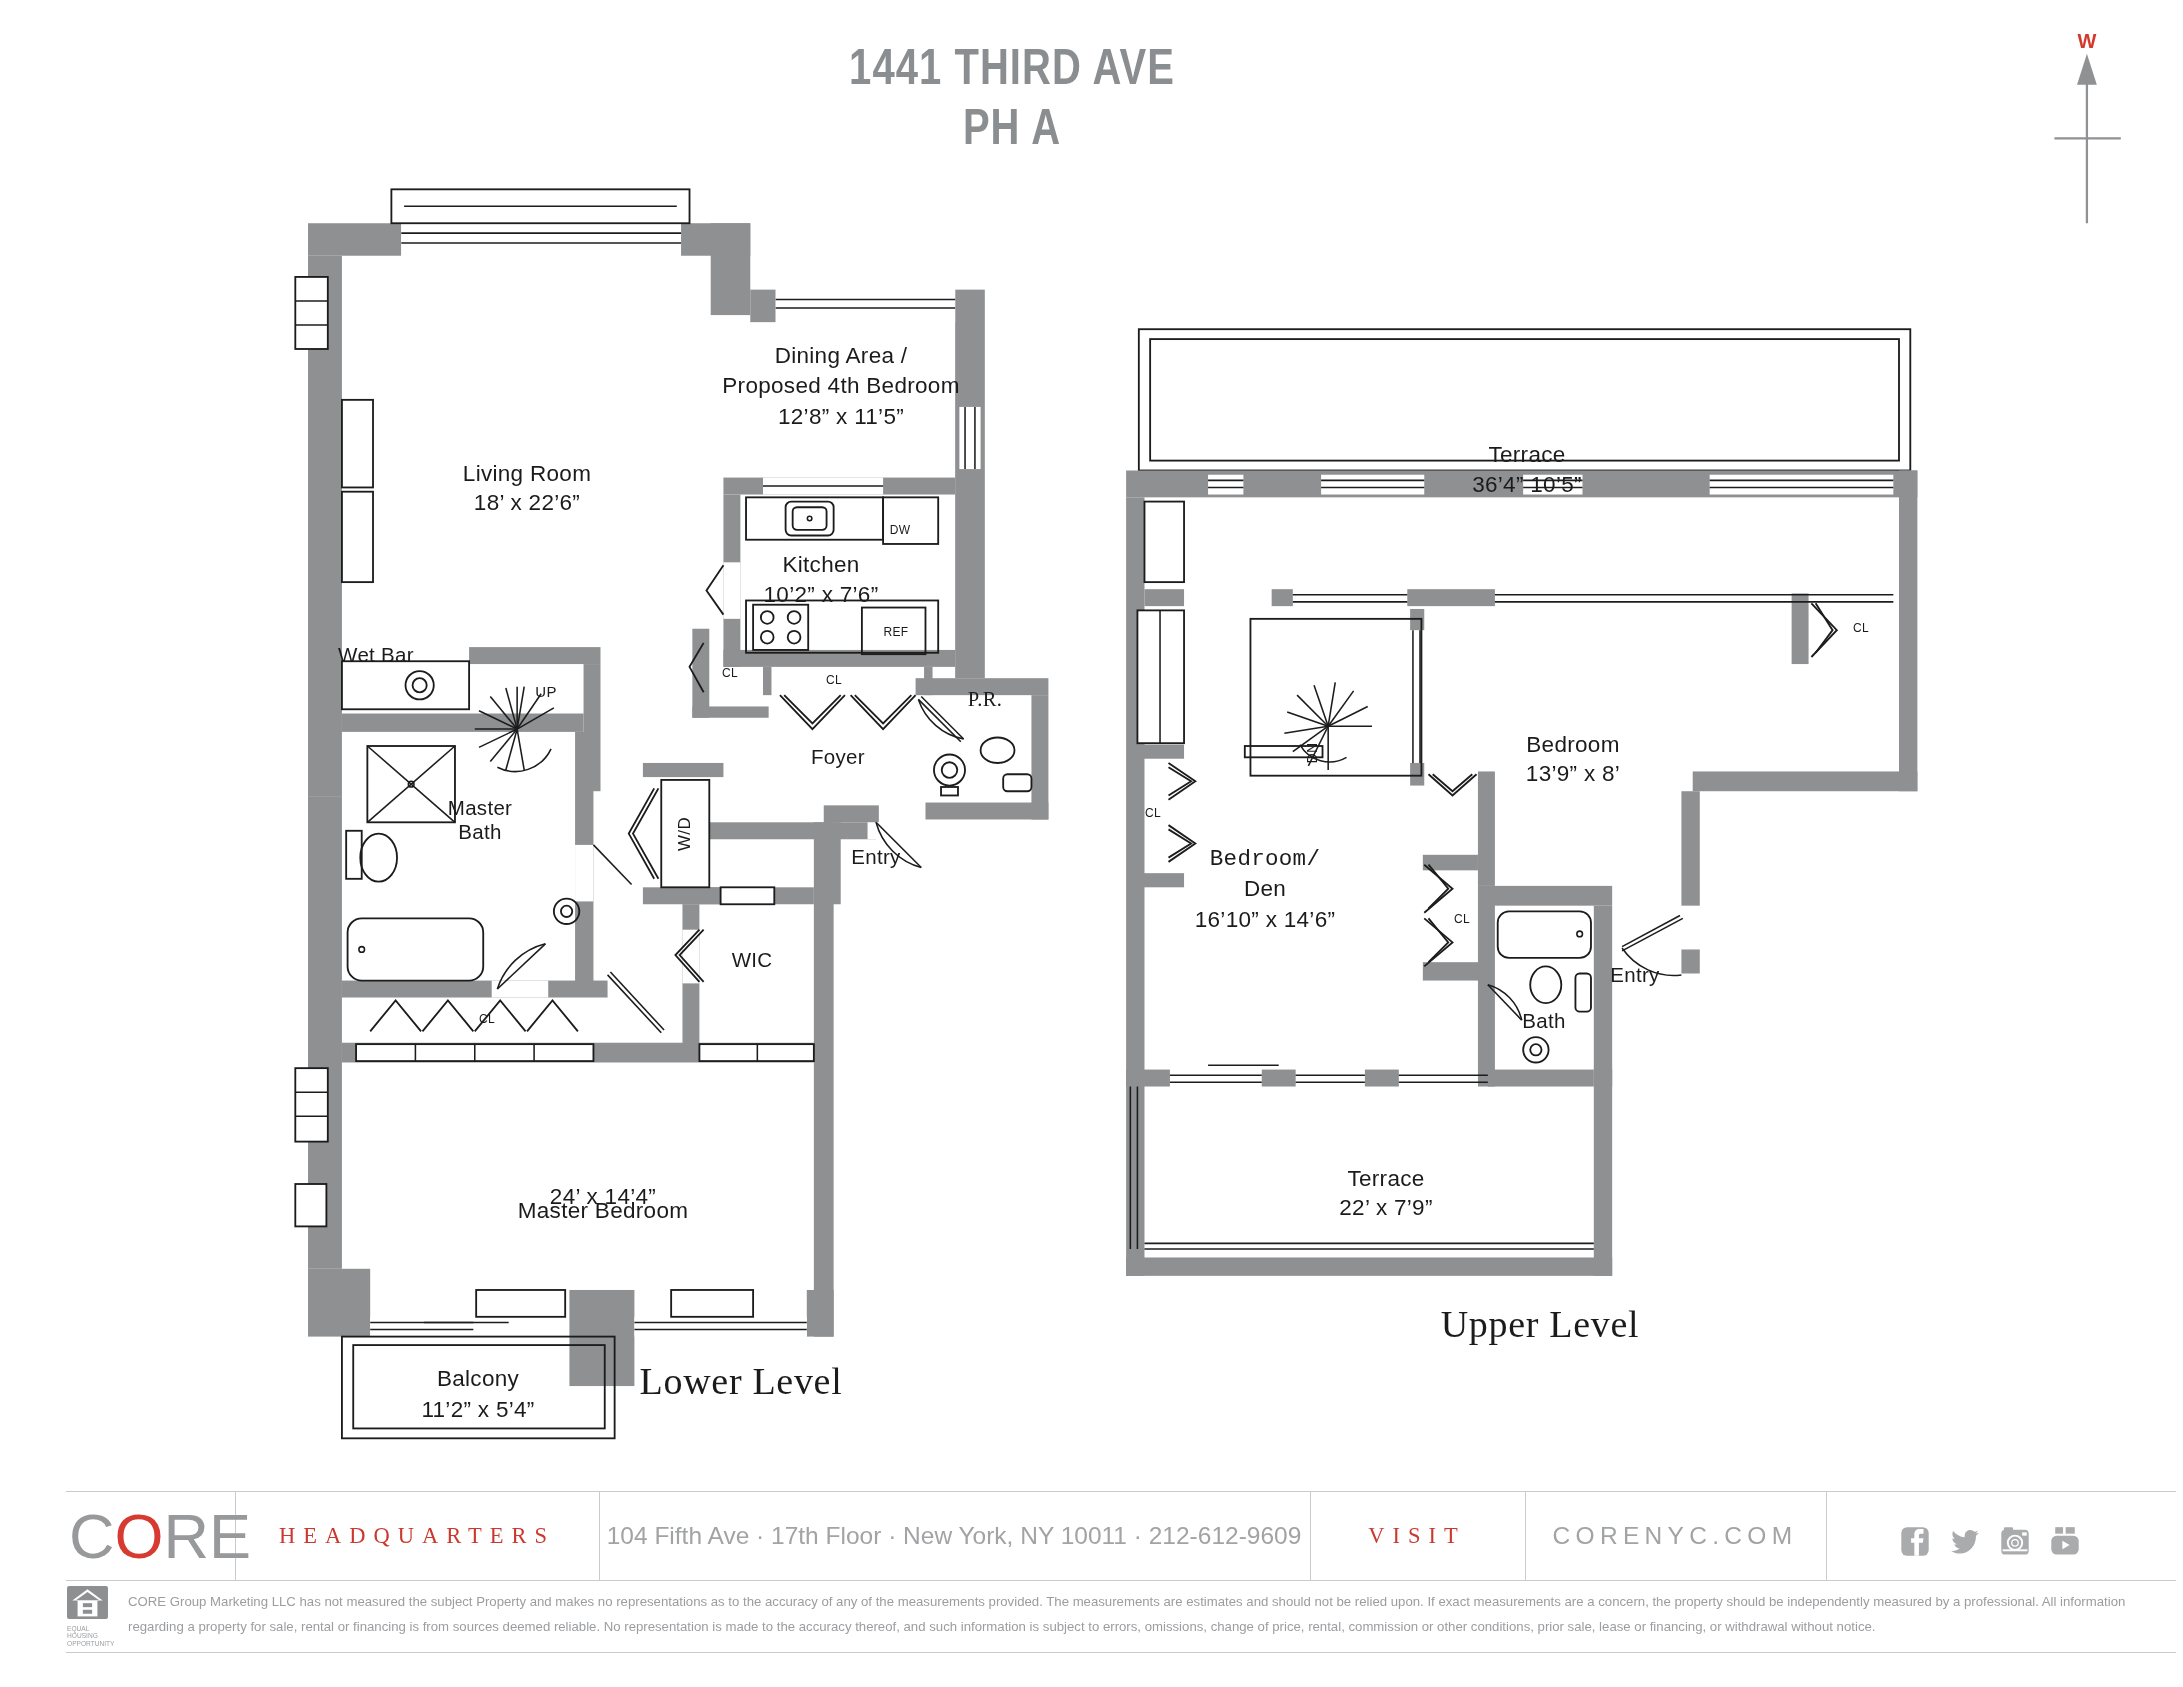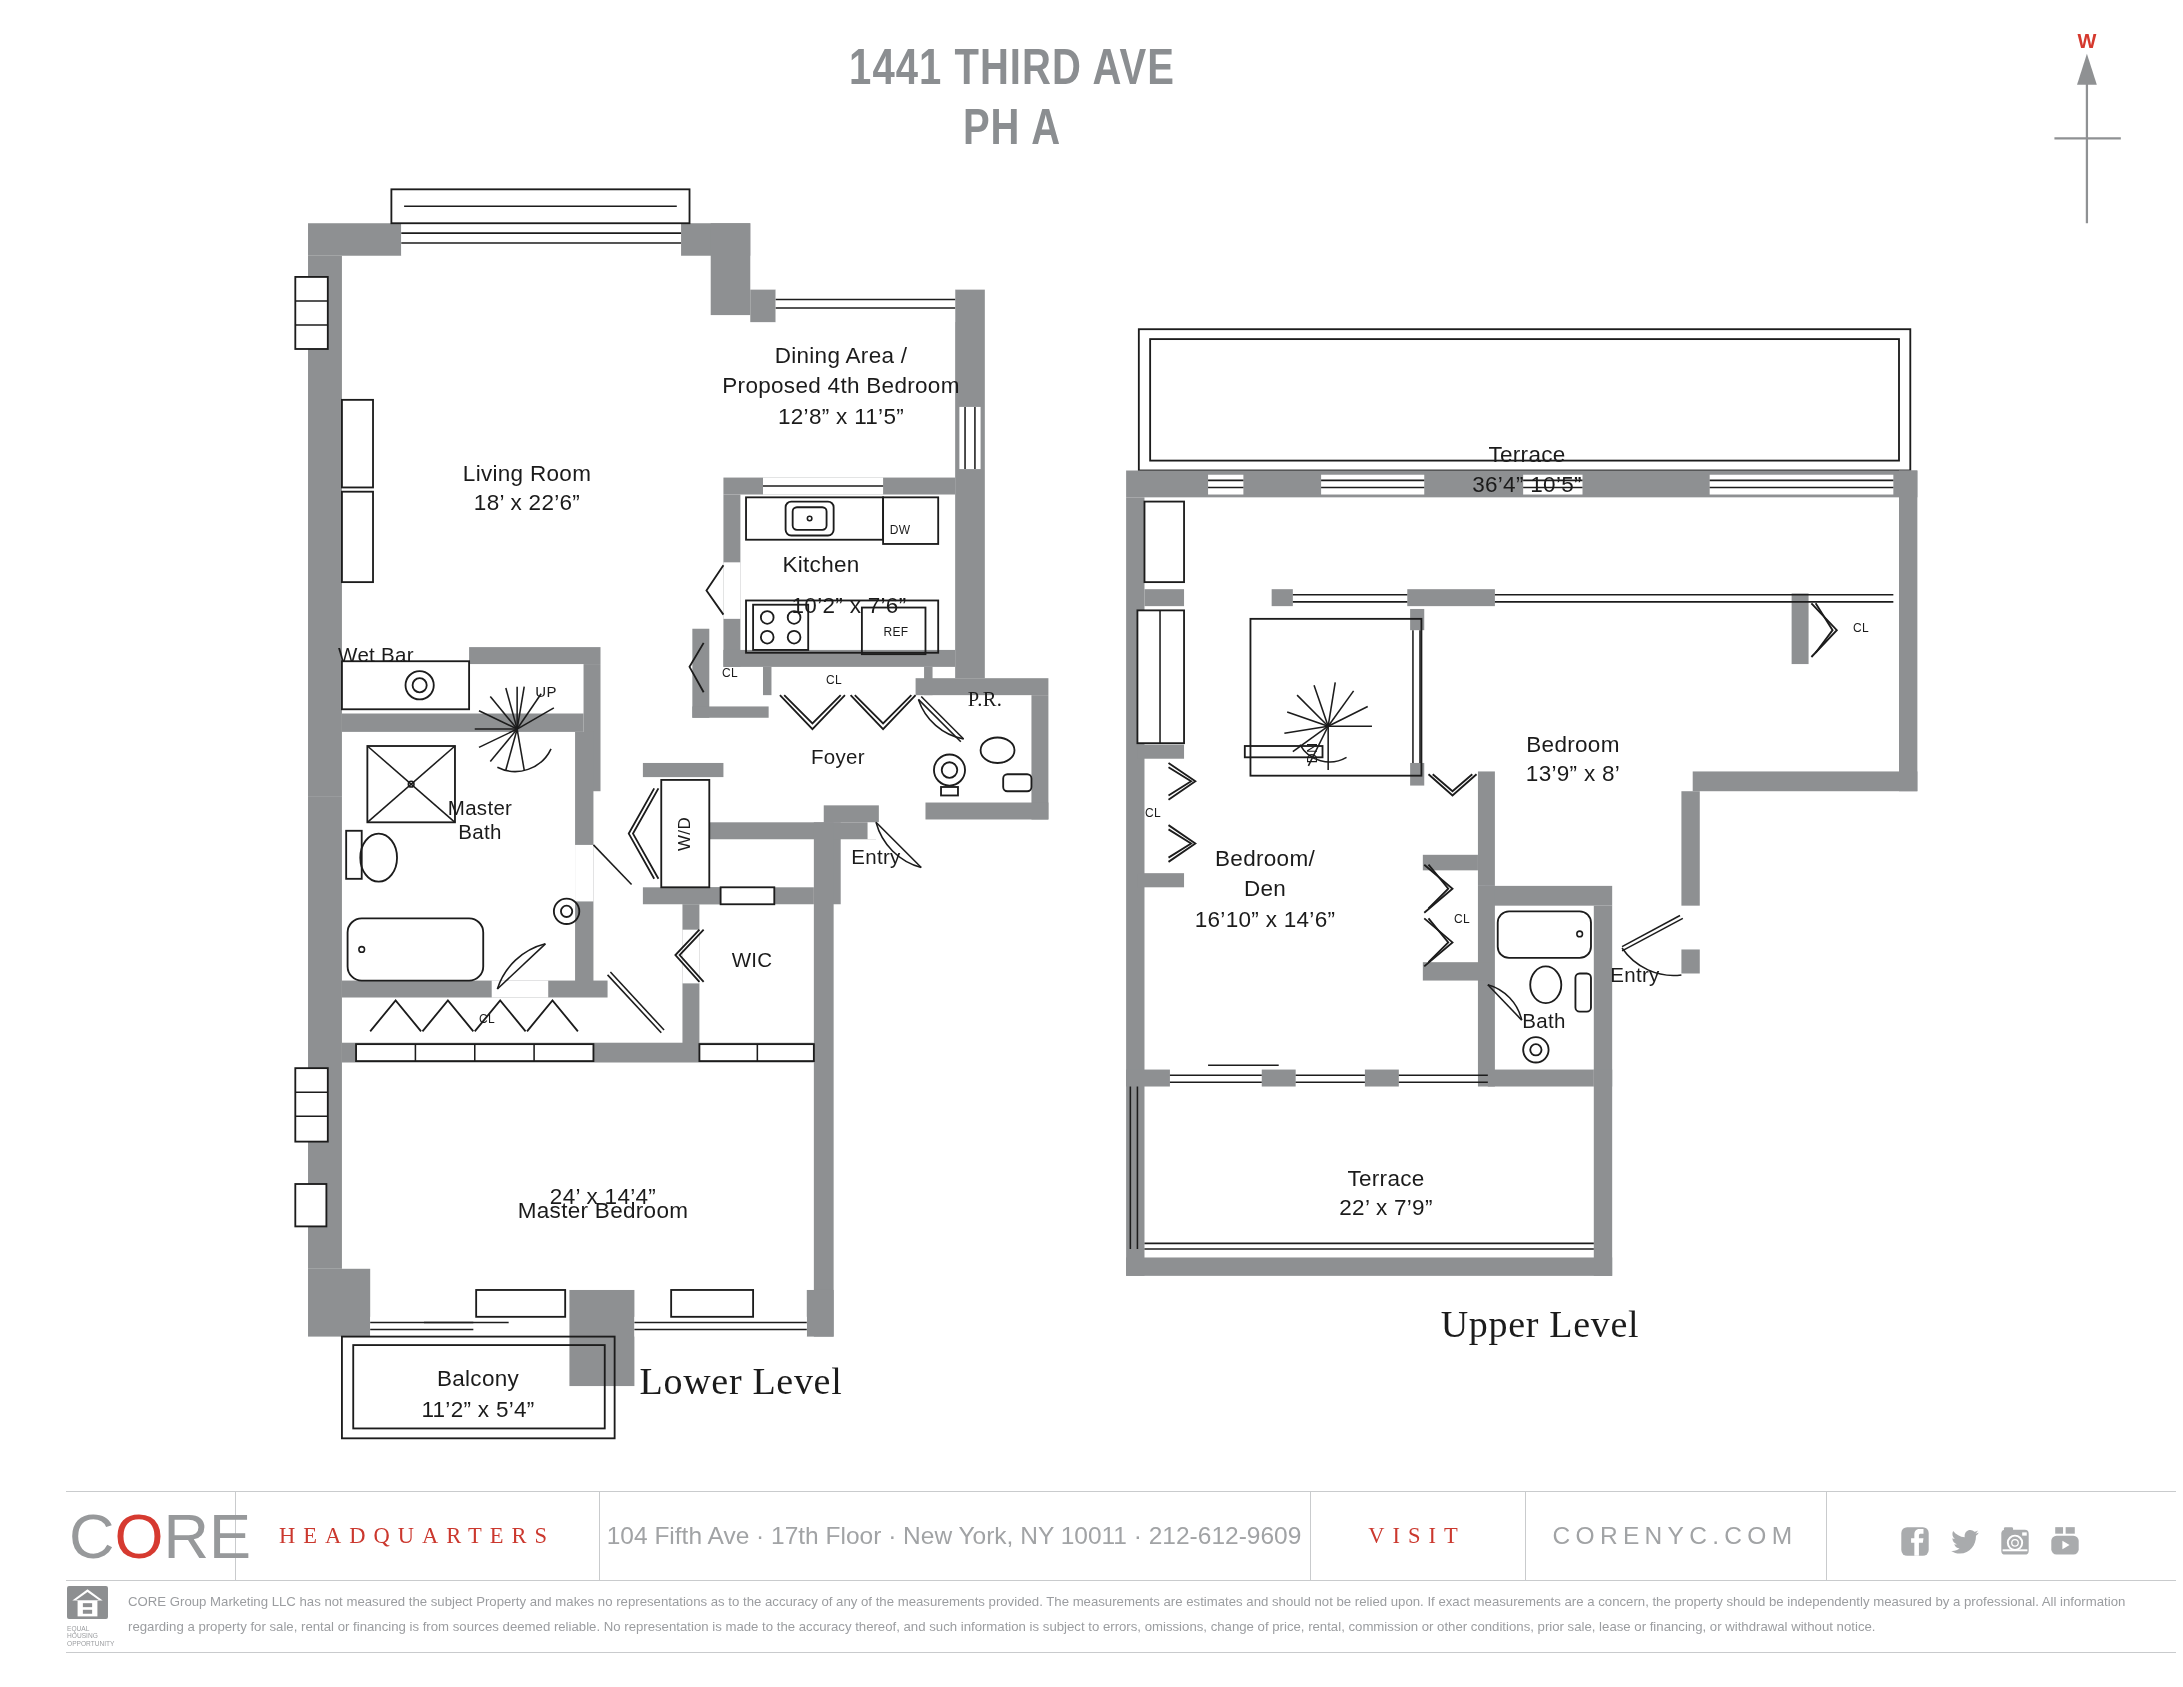--- a/index.html
+++ b/index.html
@@ -405,21 +405,21 @@
     </g>
   </svg>
 
   <div class="lbl med" style="left:376px;top:655px;">Wet Bar</div>
   <div class="lbl" style="left:527px;top:474px;">Living Room</div>
   <div class="lbl" style="left:527px;top:503px;">18’ x 22’6”</div>
   <div class="lbl" style="left:841px;top:356px;">Dining Area /</div>
   <div class="lbl" style="left:841px;top:386px;">Proposed 4th Bedroom</div>
   <div class="lbl" style="left:841px;top:417px;">12’8” x 11’5”</div>
   <div class="lbl" style="left:821px;top:565px;">Kitchen</div>
-  <div class="lbl" style="left:849px;top:595px;margin-top:11px;">10’2” x 7’6”</div>
+  <div class="lbl" style="left:821px;top:595px;">10’2” x 7’6”</div>
   <div class="lbl small" style="left:900px;top:530px;">DW</div>
   <div class="lbl small" style="left:896px;top:632px;">REF</div>
   <div class="lbl small" style="left:546px;top:691px;font-size:15px;">UP</div>
   <div class="lbl small" style="left:730px;top:673px;">CL</div>
   <div class="lbl small" style="left:834px;top:680px;">CL</div>
   <div class="lbl med" style="left:838px;top:757px;">Foyer</div>
   <div class="lbl med" style="left:985px;top:699px;font-family:Liberation Serif, serif;">P.R.</div>
   <div class="lbl med" style="left:480px;top:808px;">Master</div>
   <div class="lbl med" style="left:480px;top:832px;">Bath</div>
   <div class="lbl rot" style="left:685px;top:834px;">W/D</div>
@@ -431,21 +431,21 @@
   <div class="lbl" style="left:478px;top:1379px;">Balcony</div>
   <div class="lbl" style="left:478px;top:1410px;">11’2” x 5’4”</div>
   <div class="lbl level" style="left:741px;top:1381px;">Lower Level</div>
 
   <div class="lbl" style="left:1527px;top:455px;">Terrace</div>
   <div class="lbl" style="left:1527px;top:485px;">36’4” 10’5”</div>
   <div class="lbl" style="left:1573px;top:745px;">Bedroom</div>
   <div class="lbl" style="left:1573px;top:774px;">13’9” x 8’</div>
   <div class="lbl small" style="left:1153px;top:813px;">CL</div>
   <div class="lbl rot" style="left:1312px;top:753px;font-size:14px;">DN</div>
-  <div class="lbl" style="left:1265px;top:859px;">Bedroom/</div>
+  <div class="lbl" style="left:1265px;top:859px;font-family:Liberation Mono, monospace;">Bedroom/</div>
   <div class="lbl" style="left:1265px;top:889px;">Den</div>
   <div class="lbl" style="left:1265px;top:920px;">16’10” x 14’6”</div>
   <div class="lbl small" style="left:1462px;top:919px;">CL</div>
   <div class="lbl small" style="left:1861px;top:628px;">CL</div>
   <div class="lbl med" style="left:1544px;top:1021px;">Bath</div>
   <div class="lbl med" style="left:1635px;top:975px;">Entry</div>
   <div class="lbl" style="left:1386px;top:1179px;">Terrace</div>
   <div class="lbl" style="left:1386px;top:1208px;">22’ x 7’9”</div>
   <div class="lbl level" style="left:1540px;top:1324px;">Upper Level</div>
 

